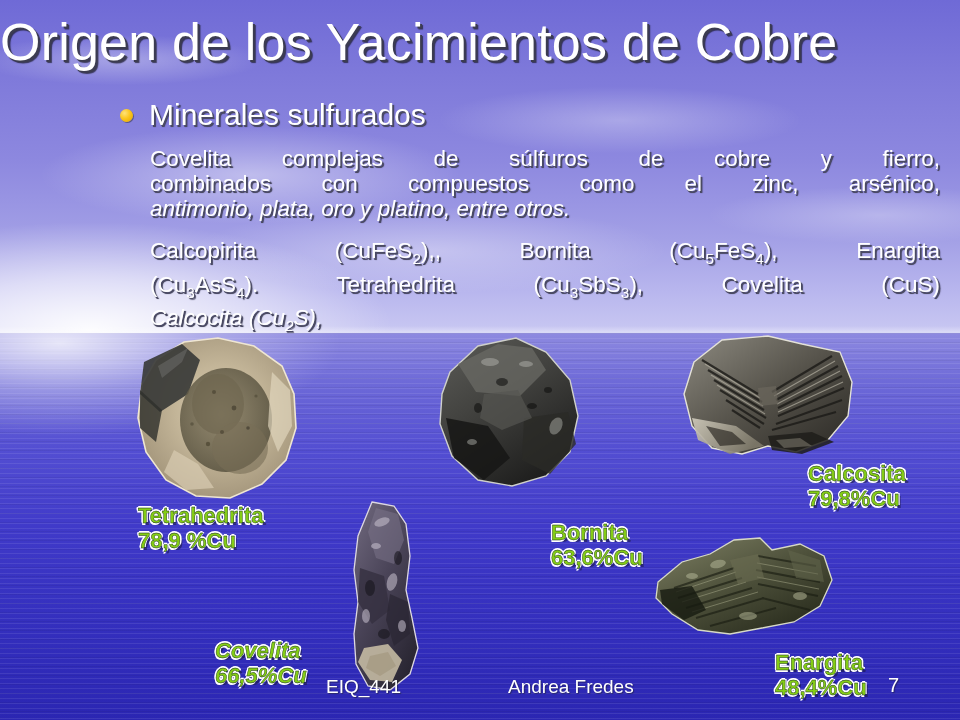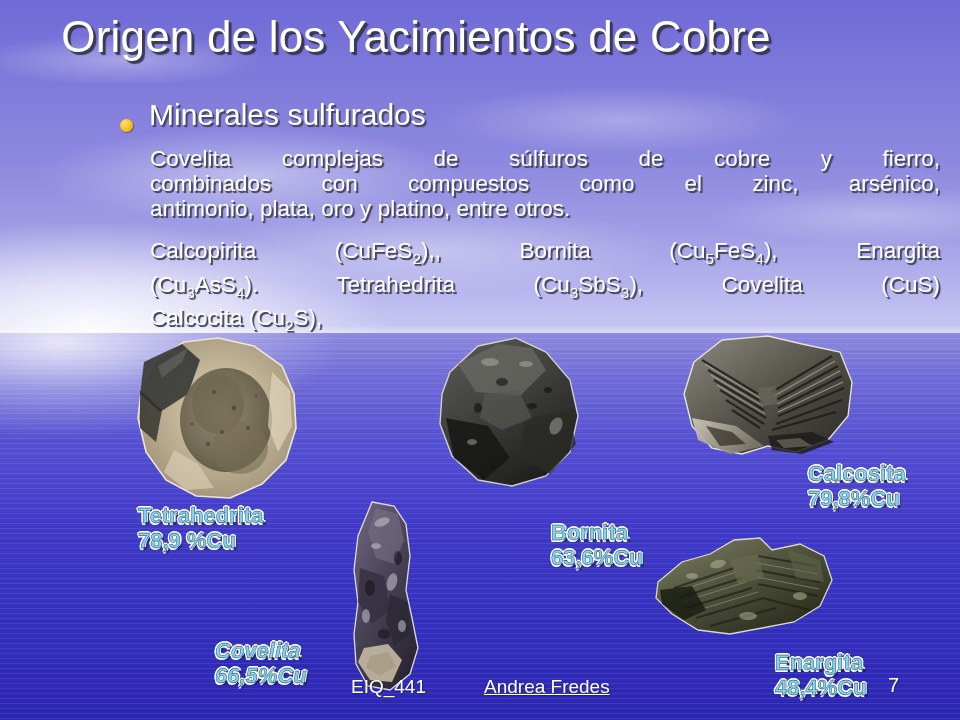--- a/index.html
+++ b/index.html
@@ -46,38 +46,38 @@
     position: absolute;
     left: 0; top: 326px; width: 960px; height: 12px;
     background: linear-gradient(to bottom, rgba(255,255,255,0.0), rgba(255,255,255,0.35), rgba(255,255,255,0.0));
   }
 
   
   #title {
     position: absolute;
     left: 0; top: 12px; width: 832px;
     text-align: center;
-    font-size: 44px;
+    font-size: 52px;
     color: #ffffff;
     letter-spacing: 0.2px;
     text-shadow: 2px 2px 0 #3c3c50, 3px 3px 1px rgba(30,30,50,0.75);
     white-space: nowrap;
   }
 
   
   .body-text {
     position: absolute;
     color: #ffffff;
     text-shadow: 1.5px 1.5px 0 #4a4a63, 2px 2px 1px rgba(35,35,60,0.7);
   }
   #bullet-row {
     left: 120px; top: 98px; width: 820px;
     font-size: 30px;
     display: flex;
-    align-items: flex-end;
+    align-items: center;
   }
   .bullet-dot {
     width: 13px; height: 13px;
     border-radius: 50%;
     background: radial-gradient(circle at 35% 32%, #ffe27a 0%, #fcc61d 45%, #e0a400 100%);
     margin-right: 16px;
     flex: 0 0 auto;
     box-shadow: 1px 1px 0 rgba(60,60,80,0.6);
   }
   #para-1 {
@@ -89,53 +89,53 @@
   }
   #para-2 {
     left: 150px; top: 238px; width: 790px;
     font-size: 22.5px;
     line-height: 26px;
     text-align: justify;
     text-align-last: left;
   }
   #para-2 sub, #para-1 sub { font-size: 0.68em; }
   .jline { display: block; text-align: justify; text-align-last: justify; }
-  .jlast { display: block; text-align: left; }
+  .jlast { display: block; text-align: left; font-style: italic; }
 
   
   .specimen { position: absolute; }
   .specimen svg { display: block; }
 
   
   .min-label {
     position: absolute;
     font-size: 22px;
     font-weight: bold;
     line-height: 25px;
-    color: #7dd3fc;
+    color: #84cc16;
     -webkit-text-stroke: 0.4px #0d2414;
     text-shadow:
       -1.4px -1.4px 0 #ffffff,
        1.6px -1.0px 0 #ffffff,
       -1.0px  1.6px 0 #ffffff,
        0.0px -1.6px 0 #ffffff,
       -1.6px  0.0px 0 #ffffff,
        2.4px  2.4px 0 rgba(20,20,30,0.45);
     white-space: nowrap;
   }
 
   
   .footer-text {
     position: absolute;
     color: #ffffff;
     font-size: 19px;
     text-shadow: 1px 1px 1px rgba(30,30,50,0.55);
   }
-  #footer-code { left: 351px; top: 676px; text-align: center; }
-  #footer-author { left: 484px; top: 676px; text-decoration: underline; }
+  #footer-code { left: 326px; top: 676px; text-align: center; }
+  #footer-author { left: 508px; top: 676px; }
   #slide-number { left: 888px; top: 674px; font-size: 20px; }
 </style>
 </head>
 <body>
 
 <div id="slide">
 
   <div class="bg-sky"></div>
   <div class="bg-horizon"></div>
   <div class="bg-sea"></div>

